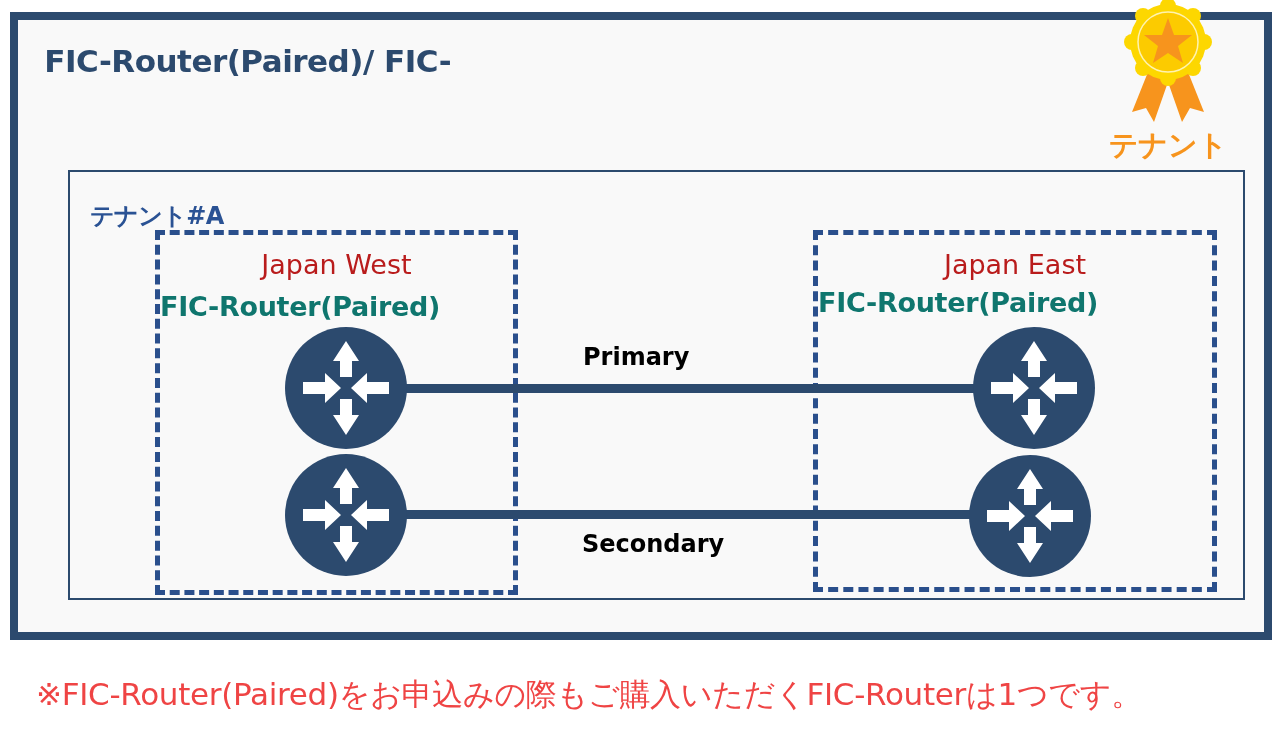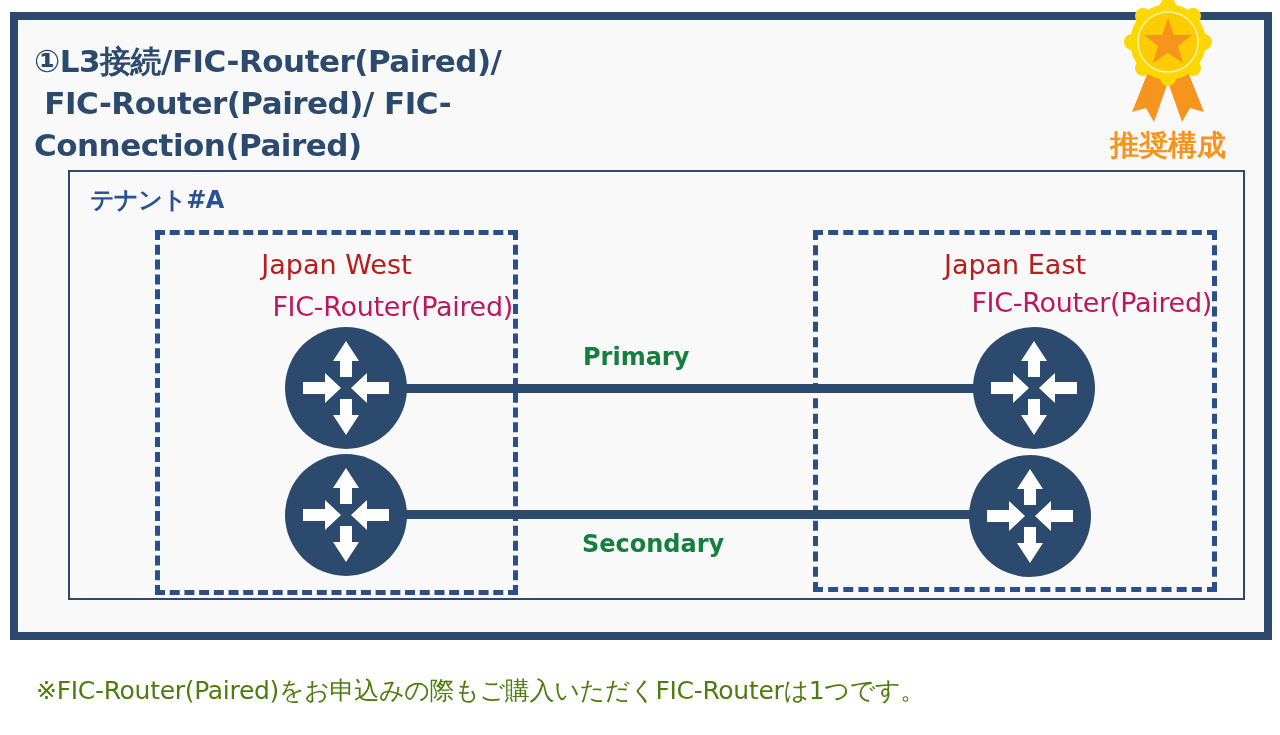--- a/index.html
+++ b/index.html
@@ -16,95 +16,93 @@
       position: absolute; left: 34px; top: 40px; width: 620px;
       font-family: "DejaVu Sans", sans-serif; font-weight: bold;
       font-size: 31px; line-height: 42px; color: #2c4a6e; letter-spacing: -0.5px;
     }
     .title span { display: block; white-space: nowrap; }
     .tenant-frame {
       position: absolute; left: 68px; top: 170px; width: 1177px; height: 430px;
       border: 2px solid #2c4a6e; box-sizing: border-box;
     }
     .tenant-label {
-      position: absolute; left: 90px; top: 184px;
+      position: absolute; left: 90px; top: 200px;
       font-weight: bold; font-size: 24px; color: #2a5294; letter-spacing: -0.5px;
     }
     .region {
       position: absolute; box-sizing: border-box;
       border: 5px dashed #2a4f8c;
     }
     .region.west { left: 155px; top: 230px; width: 363px; height: 365px; }
     .region.east { left: 813px; top: 230px; width: 404px; height: 362px; }
     .region-name {
       position: absolute; width: 100%; text-align: center;
       font-size: 27px; color: #b91c1c; top: 14px;
     }
     .region-router {
-      position: absolute; width: 100%; text-align: right;
-      font-weight: normal; font-size: 27px; color: #be185d; top: 56px; letter-spacing: -0.3px;
+      position: absolute; width: 100%; text-align: left;
+      font-weight: bold; font-size: 27px; color: #0f766e; top: 56px; letter-spacing: -0.3px;
     }
     .region.east .region-name { top: 14px; }
     .region.east .region-router { top: 52px; }
     .router {
       position: absolute; width: 122px; height: 122px; border-radius: 50%;
       background: #2c4a6e;
     }
     .router svg { width: 100%; height: 100%; display: block; }
     .link {
       position: absolute; height: 9px; background: #2c4a6e;
     }
     .link-label {
-      position: absolute; font-weight: bold; font-size: 24px; color: #15803d;
+      position: absolute; font-weight: bold; font-size: 24px; color: #000000;
     }
     .badge {
       position: absolute; left: 1068px; top: 0px; width: 200px; height: 210px;
     }
     .badge-icon { position: absolute; left: 50px; top: 0; width: 100px; height: 125px; }
     .badge-text {
       position: absolute; left: 0; width: 200px; text-align: center;
       font-weight: bold; font-size: 29px; color: #f7941d; line-height: 40px;
     }
     .badge-text.l1 { top: 125px; }
     .badge-text.l2 { top: 168px; }
     .footnote {
       position: absolute; left: 36px; top: 674px;
-      font-size: 25px; color: #4d7c0f; letter-spacing: -0.3px; white-space: nowrap;
+      font-size: 31px; color: #ef4444; letter-spacing: -0.3px; white-space: nowrap;
     }
   </style>
 </head>
 <body>
 
 <div class="outer-frame"></div>
 
 <div class="title">
-  <span>①L3接続/FIC-Router(Paired)/</span>
   <span style="white-space:pre;"> FIC-Router(Paired)/ FIC-</span>
-  <span>Connection(Paired)</span>
 </div>
 
 <div class="badge">
   <svg class="badge-icon" viewBox="0 0 100 125">
     <polygon points="30,72 14,112 28,108 36,122 50,82" fill="#f7941d"></polygon>
     <polygon points="70,72 86,112 72,108 64,122 50,82" fill="#f7941d"></polygon>
     <g fill="#fdd700">
       <circle cx="50" cy="42" r="38"></circle>
       <circle cx="50" cy="6" r="8"></circle>
         <circle cx="75" cy="16" r="8"></circle>
         <circle cx="86" cy="42" r="8"></circle>
       <circle cx="75" cy="68" r="8"></circle>
         <circle cx="50" cy="78" r="8"></circle>
         <circle cx="25" cy="68" r="8"></circle>
       <circle cx="14" cy="42" r="8"></circle>
         <circle cx="25" cy="16" r="8"></circle>
     </g>
     <circle cx="50" cy="42" r="30" fill="#fccb00" stroke="#fff3b0" stroke-width="1.5"></circle>
     <polygon points="50,18 56,35 74,35 60,46 65,63 50,53 35,63 40,46 26,35 44,35" fill="#f7941d"></polygon>
   </svg>
-  <div class="badge-text l1">推奨構成</div>
+  <div class="badge-text l1">テナント</div>
 </div>
 
 <div class="tenant-frame"></div>
 <div class="tenant-label">テナント#A</div>
 
 <div class="region west">
   <div class="region-name">Japan West</div>
   <div class="region-router">FIC-Router(Paired)</div>
 </div>
 

